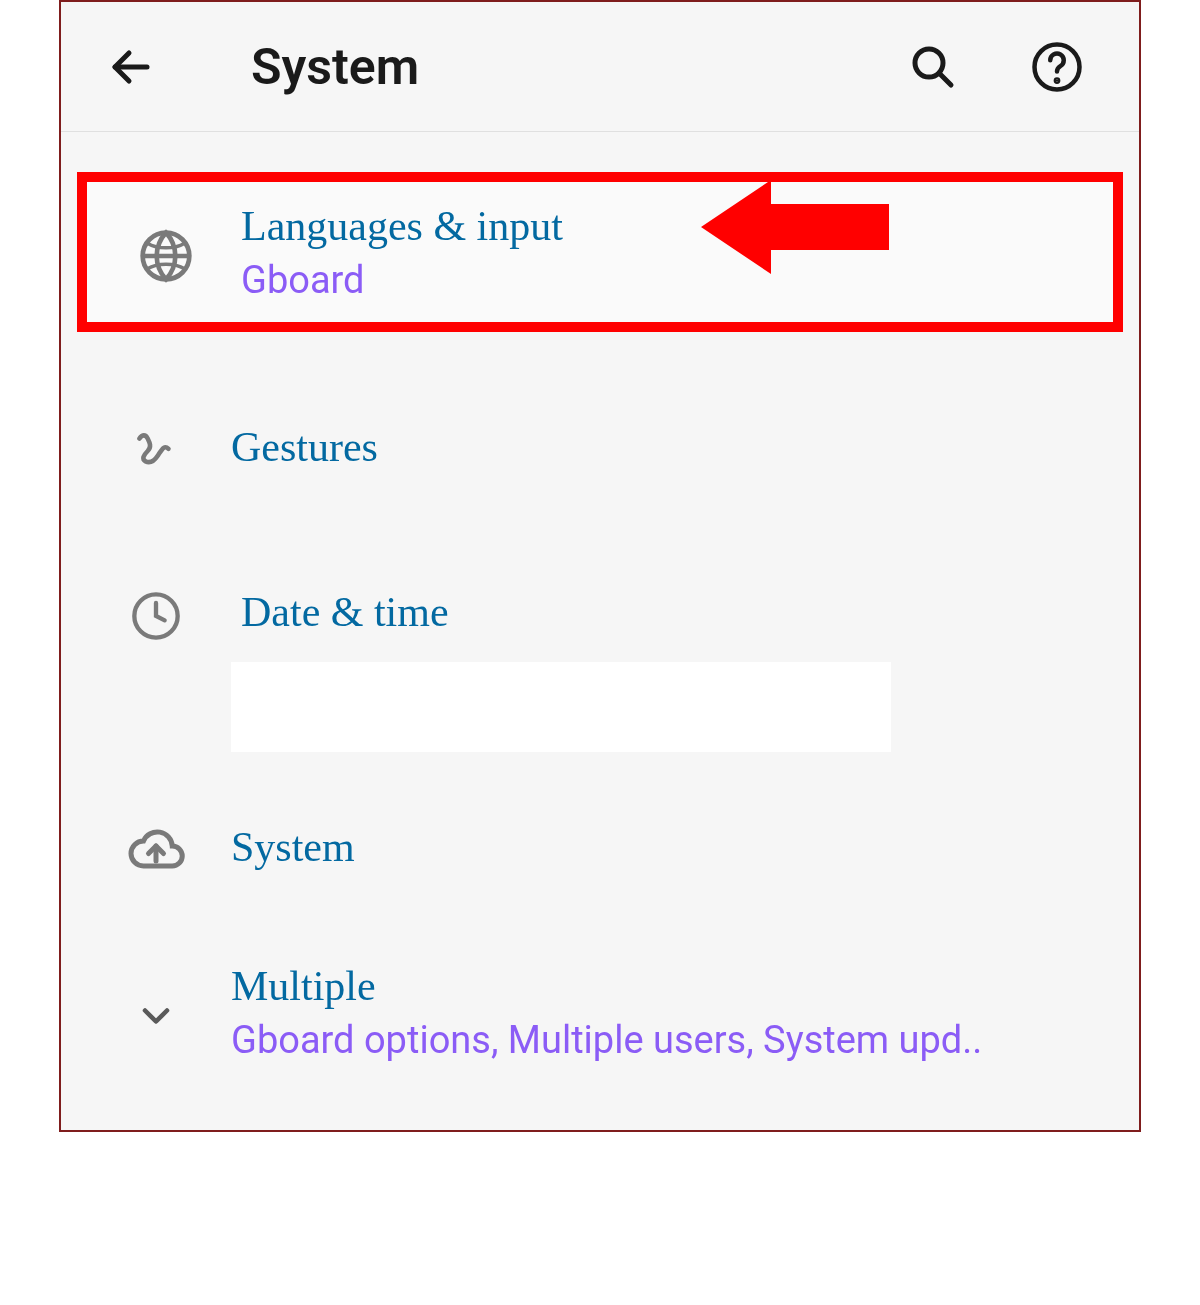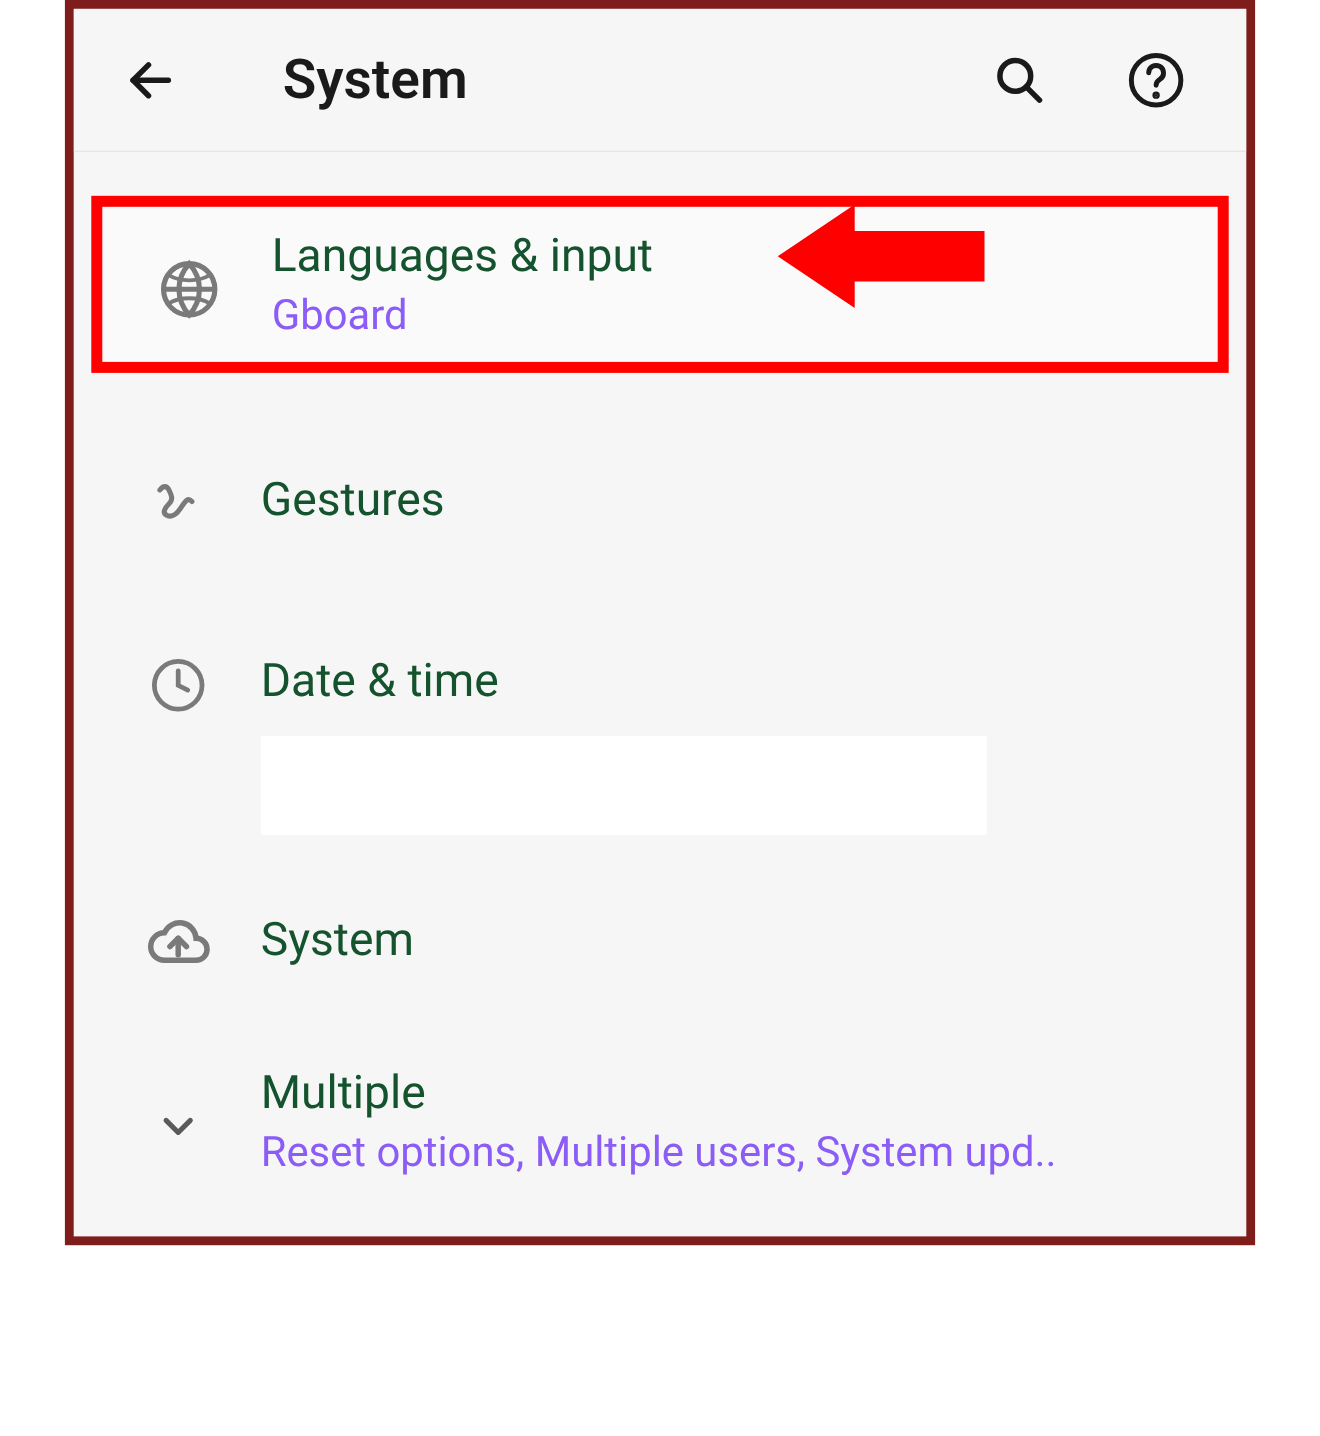--- a/index.html
+++ b/index.html
@@ -10,21 +10,21 @@
     body {
       font-family: Roboto, -apple-system, BlinkMacSystemFont, "Segoe UI", Arial, sans-serif;
       background: #ffffff;
       width: 1200px;
       height: 1305px;
     }
     .frame {
       width: 1082px;
       height: 1132px;
       margin: 0 auto;
-      border: 8px solid #7f1d1d;
+      border: 2px solid #7f1d1d;
       background: #f6f6f6;
       position: relative;
       overflow: hidden;
     }
     .app-bar {
       height: 130px;
       display: flex;
       align-items: center;
       padding: 0 20px;
       border-bottom: 1px solid #e0e0e0;
@@ -81,21 +81,22 @@
     }
     .row-text {
       flex: 1;
       display: flex;
       flex-direction: column;
       gap: 8px;
     }
     .row-title {
       font-size: 42px;
       font-weight: 400;
-      color: #14532d;
+      color: #0369a1;
+      font-family: Liberation Serif, serif;
     }
     .row-subtitle {
       font-size: 38px;
       color: #8b5cf6;
       font-weight: 400;
     }
     .arrow-annotation {
       position: absolute;
       left: 640px;
       top: 160px;
@@ -161,21 +162,21 @@
       <div class="row-icon">
         <svg width="50" height="50" viewBox="0 0 24 24" fill="none" stroke="#7a7a7a" stroke-width="2.2" stroke-linecap="round">
           <path d="M4 6c1.5-2 3-2 4 0s2 4 0 6-3 4-1 5 4 0 6-3 3-5 5-3"></path>
         </svg>
       </div>
       <div class="row-text">
         <div class="row-title">Gestures</div>
       </div>
     </div>
 
-    <div class="setting-row" style="padding-bottom:10px;">
+    <div class="setting-row" style="padding-bottom:10px;gap:10px;">
       <div class="row-icon">
         <svg width="52" height="52" viewBox="0 0 24 24" fill="none" stroke="#7a7a7a" stroke-width="2">
           <circle cx="12" cy="12" r="10"></circle>
           <polyline points="12 6 12 12 16 14" stroke-linecap="round"></polyline>
         </svg>
       </div>
       <div class="row-text">
         <div class="row-title">Date &amp; time</div>
       </div>
     </div>
@@ -195,21 +196,21 @@
     </div>
 
     <div class="setting-row">
       <div class="row-icon">
         <svg width="44" height="44" viewBox="0 0 24 24" fill="none" stroke="#5a5a5a" stroke-width="2.5" stroke-linecap="round" stroke-linejoin="round">
           <polyline points="6 9 12 15 18 9"></polyline>
         </svg>
       </div>
       <div class="row-text">
         <div class="row-title">Multiple</div>
-        <div class="row-subtitle">Reset options, Multiple users, System upd..</div>
+        <div class="row-subtitle">Gboard options, Multiple users, System upd..</div>
       </div>
     </div>
 
   </div>
 
   <svg class="arrow-annotation" width="200" height="130" viewBox="0 0 200 130">
     <polygon points="0,65 70,18 70,42 188,42 188,88 70,88 70,112" fill="#ff0000"></polygon>
   </svg>
 </div>
 

